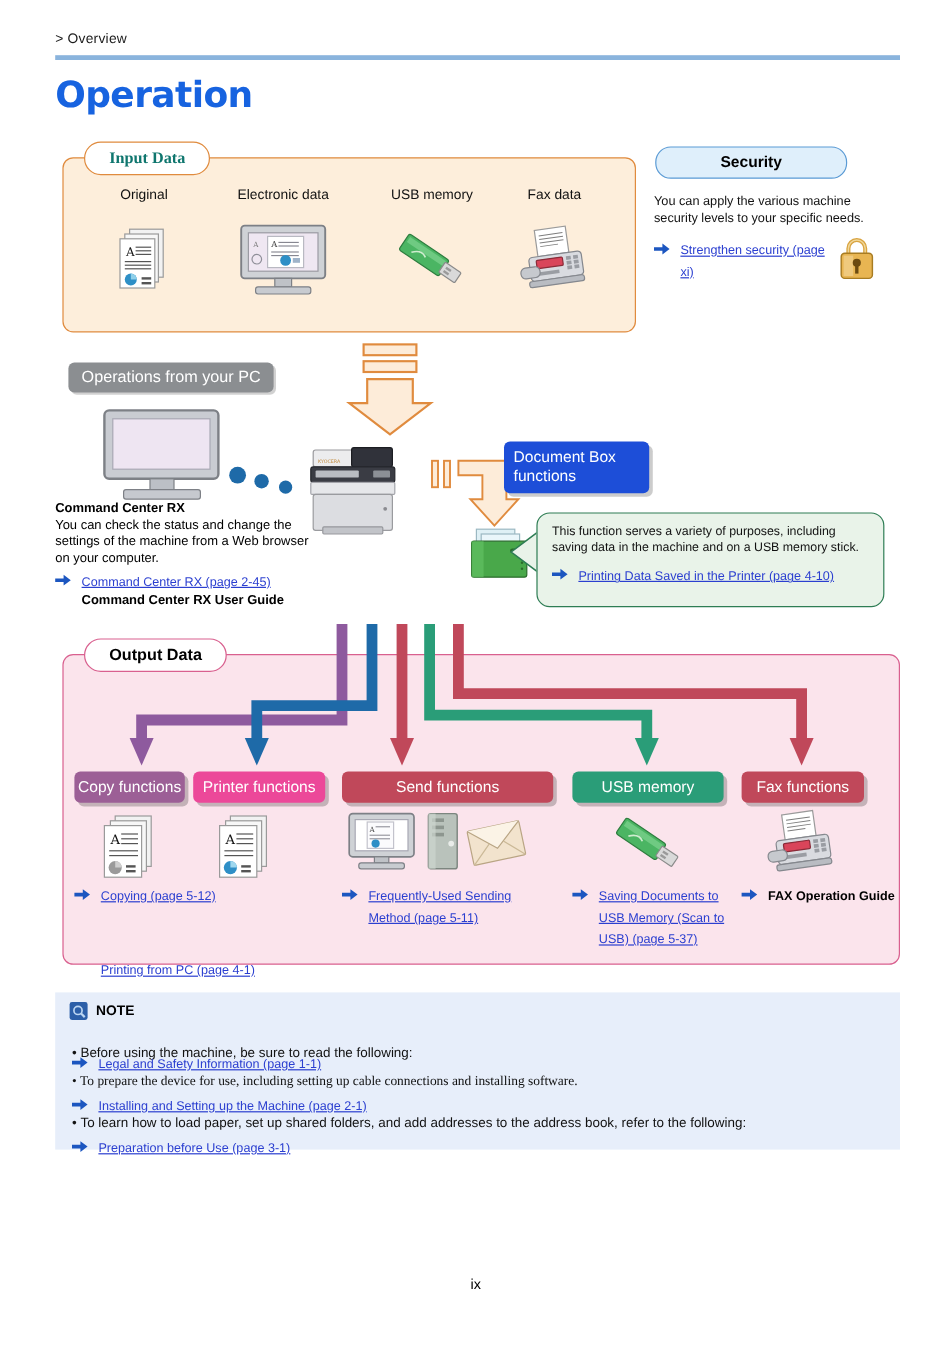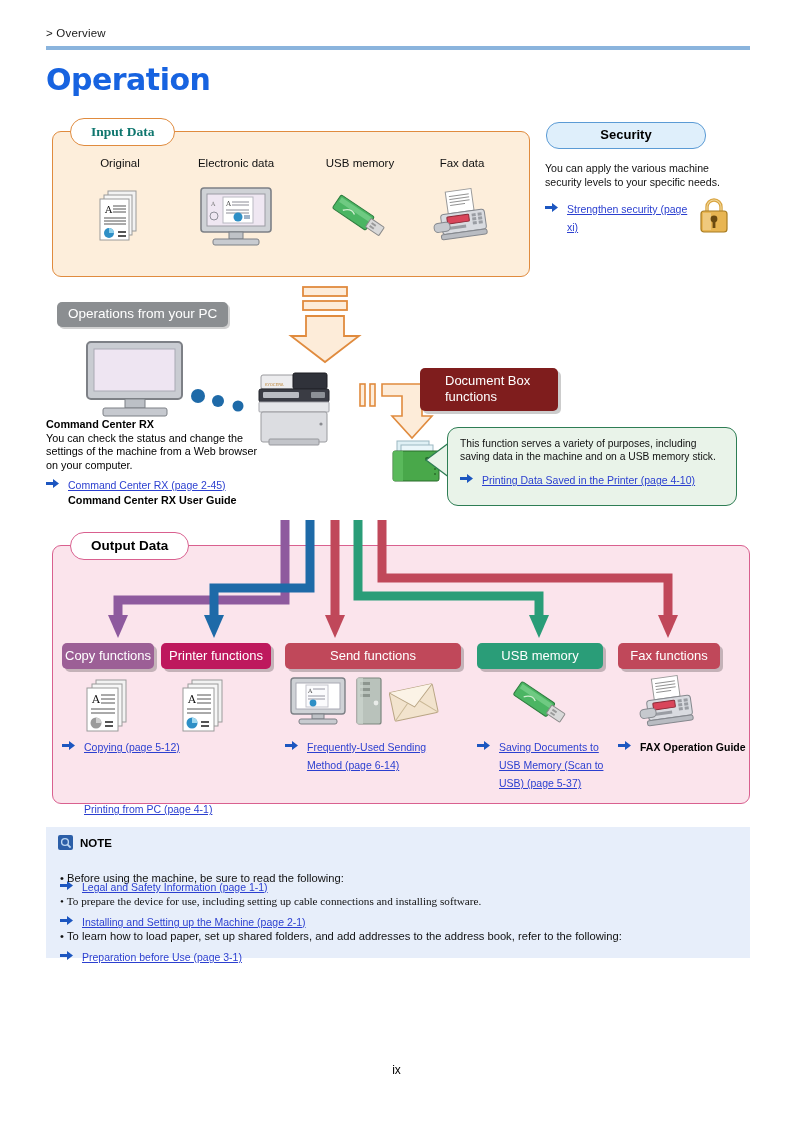--- a/index.html
+++ b/index.html
@@ -49,22 +49,22 @@
   
   #ops-label{position:absolute;left:57px;top:302px;height:25px;line-height:24px;padding:0 11px;
              border-radius:5px;background:#8b8e91;color:#fff;font-size:13.5px;
              box-shadow:2px 2px 0 rgba(0,0,0,.18);}
   #ccrx{position:absolute;left:46px;top:418px;width:215px;}
   #ccrx .h{font-size:10.8px;font-weight:bold;line-height:13.5px;}
   #ccrx .t{font-size:10.8px;line-height:13.5px;}
   #ccrx .lnkrow{position:relative;padding-left:22px;margin-top:3px;}
   #ccrx .guide{font-size:10.8px;font-weight:bold;padding-left:22px;line-height:14px;}
 
-  #docbox-label{position:absolute;left:420px;top:368px;width:105px;padding:5px 8px 6px 25px;
-                border-radius:5px;background:#7f1d1d;color:#fff;font-size:13px;line-height:16px;
+  #docbox-label{position:absolute;left:420px;top:368px;width:105px;padding:5px 8px 6px 8px;
+                border-radius:5px;background:#1d4ed8;color:#fff;font-size:13px;line-height:16px;
                 box-shadow:3px 3px 0 rgba(0,0,0,.2);}
   #docbox-bubble{position:absolute;left:447px;top:427px;width:290px;height:79px;
                  border-radius:11px;background:#e9f3e9;border:1.3px solid #2e7d54;
                  box-sizing:border-box;padding:9px 10px 0 12px;}
   #docbox-bubble .t{font-size:10.3px;line-height:13.2px;color:#111;}
   #docbox-bubble .lnkrow{position:relative;padding-left:22px;margin-top:7px;}
 
   
   .fn{position:absolute;height:26px;line-height:25px;text-align:center;color:#fff;font-size:13px;
       border-radius:5px;box-shadow:3px 3px 0 rgba(0,0,0,.22);white-space:nowrap;}
@@ -364,21 +364,21 @@
     </div>
     <div class="links" style="left:62px;top:737px;width:180px;">
       <svg class="arrow-b" viewBox="0 0 13 11">
         <path d="M0 4 L7 4 L7 1 L13 5.5 L7 10 L7 7 L0 7 Z" fill="#1c56c0"></path>
       </svg>
       <span class="refblk">Copying (page 5-12)</span>
     </div>
   </div>
 
   <div class="outgrp">
-    <div class="fn" style="left:161px;top:643px;width:110px;background:#be185d;">Printer functions</div>
+    <div class="fn" style="left:161px;top:643px;width:110px;background:#ec4899;">Printer functions</div>
     <div class="icons" style="left:180px;top:678px;">
       <svg width="50" height="56" viewBox="0 0 50 56">
         <g stroke="#9a9a9a" stroke-width="1">
           <rect x="12" y="2" width="30" height="42" fill="#f2f2f2"></rect>
           <rect x="8" y="6" width="30" height="42" fill="#f7f7f7"></rect>
           <rect x="3" y="10" width="31" height="43" fill="#fff"></rect>
         </g>
         <text x="8" y="25" font-size="11" font-family="DejaVu Serif,serif" fill="#111">A</text>
         <g stroke="#555" stroke-width="1">
           <line x1="17" y1="17" x2="31" y2="17"></line>
@@ -428,21 +428,21 @@
           <rect x="3" y="12" width="44" height="29" rx="1.5" fill="#f2e3cd" stroke="#b9a584"></rect>
           <path d="M3 12 L25 31 L47 12" fill="#fbf3e6" stroke="#b9a584"></path>
           <path d="M3 41 L19 26 M47 41 L31 26" stroke="#cbb997" fill="none"></path>
         </g>
       </svg>
     </div>
     <div class="links" style="left:285px;top:737px;width:128px;">
       <svg class="arrow-b" viewBox="0 0 13 11">
         <path d="M0 4 L7 4 L7 1 L13 5.5 L7 10 L7 7 L0 7 Z" fill="#1c56c0"></path>
       </svg>
-      <span class="refblk">Frequently-Used Sending Method (page 6-14)</span>
+      <span class="refblk">Frequently-Used Sending Method (page 5-11)</span>
     </div>
   </div>
 
   <div class="outgrp">
     <div class="fn" style="left:477px;top:643px;width:126px;background:#2a9d78;">USB memory</div>
     <div class="icons" style="left:505px;top:674px;">
       <svg width="70" height="58" viewBox="0 0 70 58">
         <g transform="rotate(34 35 29)">
           <rect x="8" y="21" width="40" height="16" rx="2" fill="#4bb563" stroke="#2e7d3f"></rect>
           <rect x="10" y="23" width="36" height="5" fill="#78cf8a" opacity=".8"></rect>

